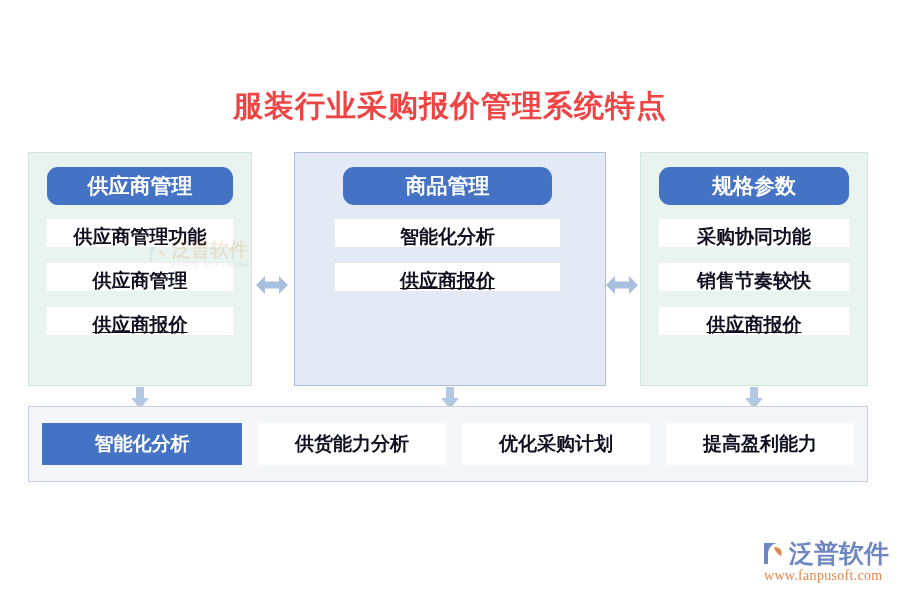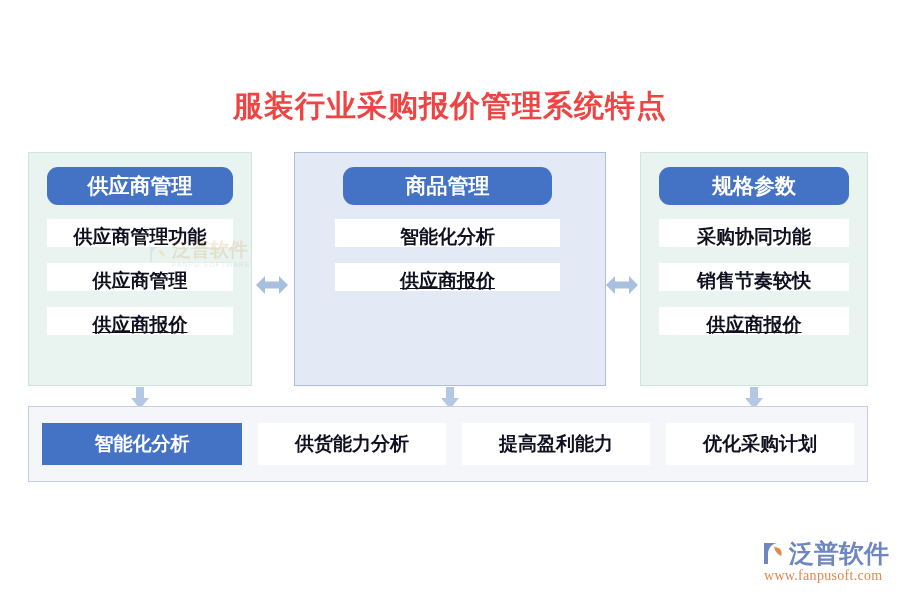--- a/index.html
+++ b/index.html
@@ -269,22 +269,22 @@
   </div>
   <div class="d-arrow d3">
     <svg width="24" height="24" viewBox="0 0 24 24">
       <path d="M8,1 L16,1 L16,12 L21,12 L12,23 L3,12 L8,12 Z" fill="#b4c8e4"></path>
     </svg>
   </div>
 
   <div class="bottom-panel">
     <div class="bottom-box accent">智能化分析</div>
     <div class="bottom-box plain">供货能力分析</div>
+    <div class="bottom-box plain">优化采购计划</div>
     <div class="bottom-box plain">提高盈利能力</div>
-    <div class="bottom-box plain">优化采购计划</div>
   </div>
 
   <div class="watermark-center">
     <svg width="20" height="20" viewBox="0 0 20 20">
       <path d="M2,3 L12,3 C7,3 4,7 4,11 L4,18 L2,18 Z" fill="#7fb8c8"></path>
       <path d="M10,6 C15,6 17,9 16,13 C13,11 11,9 10,6 Z" fill="#e8a54a"></path>
     </svg>
     <div class="wm-stack">
       <div class="wm-text">泛普软件</div>
       <div class="wm-sub">FANPU SOFTWARE</div>

